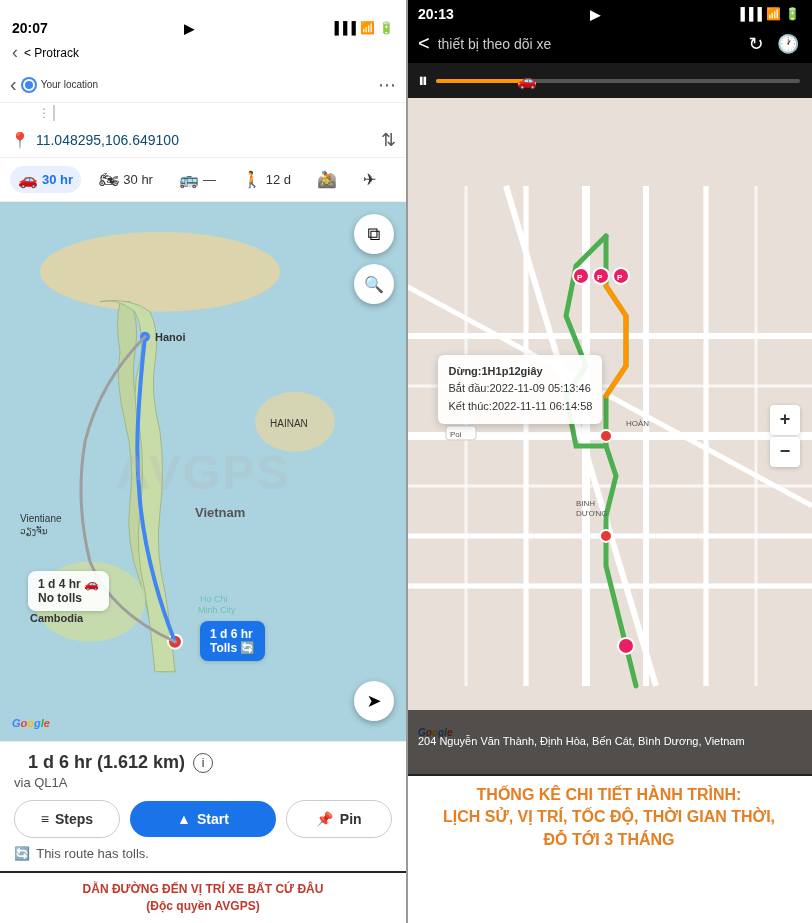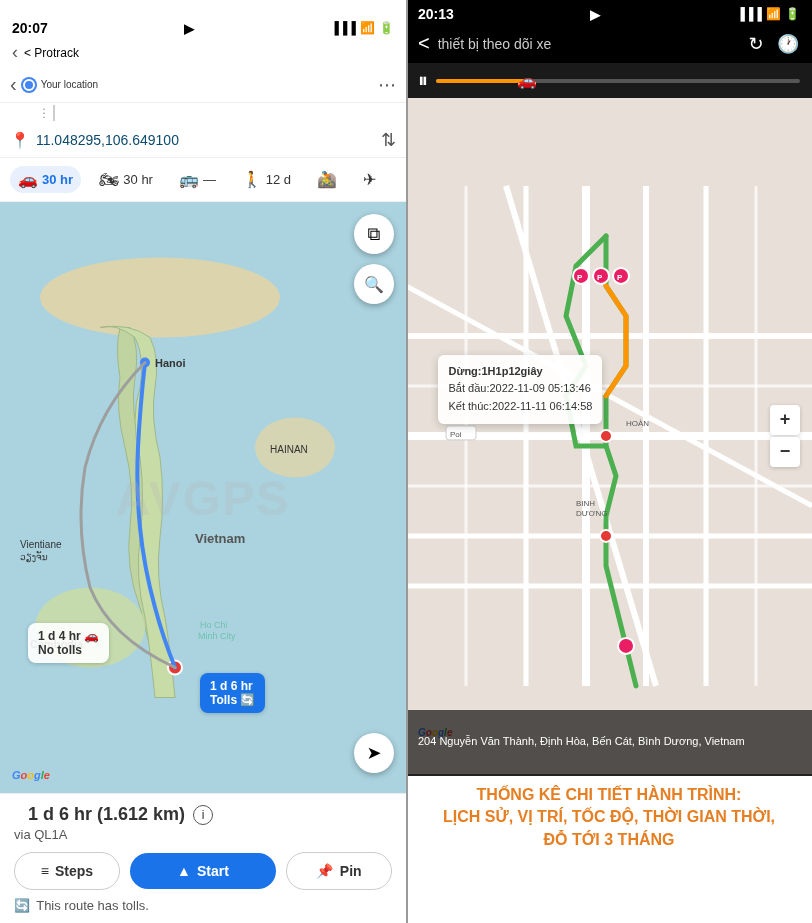--- a/index.html
+++ b/index.html
@@ -579,20 +579,26 @@
         <span>📌</span>
         <span>Pin</span>
       </button>
     </div>
     <div class="toll-notice">
       <span>🔄</span>
       <span>This route has tolls.</span>
     </div>
   </div>
 
+  <div class="bottom-promo">
+    <div class="promo-text-red">
+      <span>DẪN ĐƯỜNG ĐẾN VỊ TRÍ XE BẤT CỨ ĐÂU</span><br>
+      <span>(Độc quyền AVGPS)</span>
+    </div>
+  </div>
 
 </div>
 
 <div class="divider-line"></div>
 
 <div class="right-panel">
 
   <div class="status-bar-right">
     <span class="status-time-right">20:13</span>
     <span style="color:#fff">▶</span>

